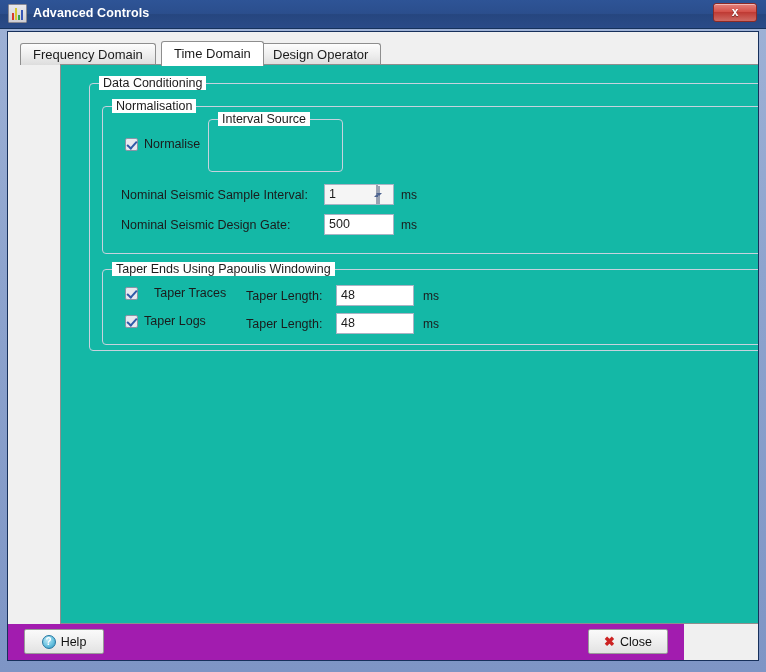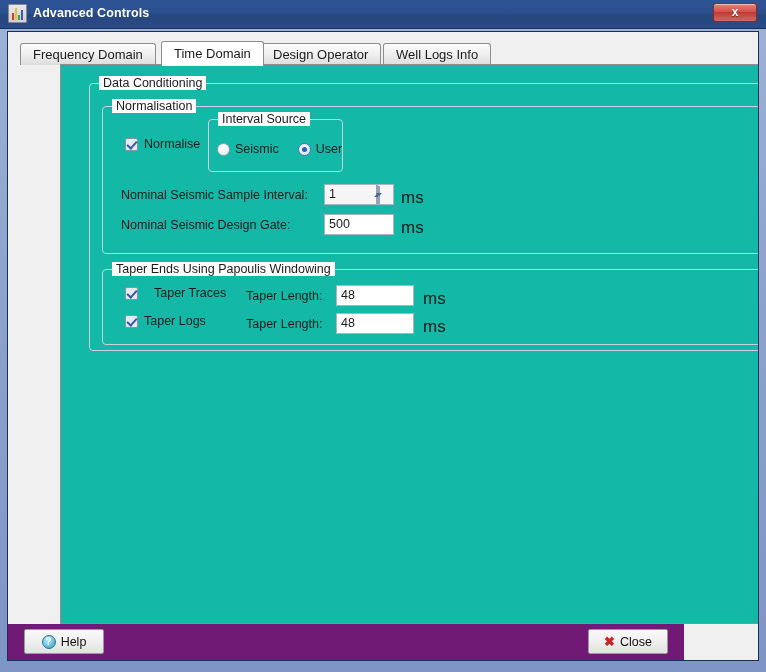--- a/index.html
+++ b/index.html
@@ -278,31 +278,31 @@
     left: 50%; top: 50%;
     margin-left: -3px; margin-top: -1px;
     border-left: 3px solid transparent;
     border-right: 3px solid transparent;
   }
   .spin-btns .sb.up::after    { border-bottom: 3px solid #4c6390; }
   .spin-btns .sb.down::after  { border-top: 3px solid #4c6390; margin-top: -2px; }
 
   .unit {
     position: absolute;
-    font-size: 17px;
+    font-size: 12px;
     color: #1b1b1b;
   }
 
   
   .footer {
     position: absolute;
     left: 0; bottom: 0;
     width: 676px;
     height: 36px;
-    background: #701a75;
+    background: #a21caf;
   }
   .btn {
     position: absolute;
     height: 25px;
     box-sizing: border-box;
     background: linear-gradient(to bottom, #fafafa 0%, #efefef 50%, #e2e2e2 100%);
     border: 1px solid #9a9a9a;
     border-radius: 2px;
     font-size: 12.5px;
     color: #111111;
@@ -360,49 +360,37 @@
       <span class="x">x</span>
     </div>
   </div>
 
   <div class="client">
 
     <div class="tabstrip">
       <div class="tab" style="left:0px;">Frequency Domain</div>
       <div class="tab" style="left:240px;">Design Operator</div>
       <div class="tab active" style="left:141px;">Time Domain</div>
-      <div class="tab" style="left:363px;">Well Logs Info</div>
     </div>
 
     <div class="tabpage">
 
       <div class="group" id="grp-data-conditioning">
         <div class="legend">Data Conditioning</div>
 
         <div class="group" id="grp-normalisation">
           <div class="legend">Normalisation</div>
 
           <div class="checkbox-row" style="left:22px; top:30px;">
             <span class="cbox checked"></span>
             <span>Normalise</span>
           </div>
 
           <div class="group" id="grp-interval-source">
             <div class="legend">Interval Source</div>
-            <div class="ctl" style="left:8px; top:22px;">
-              <span class="radio-row">
-                <span class="radio"></span>
-                <span>Seismic</span>
-              </span>
-              <span style="display:inline-block;width:12px;"></span>
-              <span class="radio-row">
-                <span class="radio selected"></span>
-                <span>User</span>
-              </span>
-            </div>
           </div>
 
           <div class="ctl" style="left:18px; top:81px;">Nominal Seismic Sample Interval:</div>
           <div class="spinner" style="left:221px; top:77px; width:70px;">
             <span class="sp-val">1</span>
             <span class="spin-btns">
               <span class="sb up"></span>
               <span class="sb down"></span>
             </span>
           </div>

